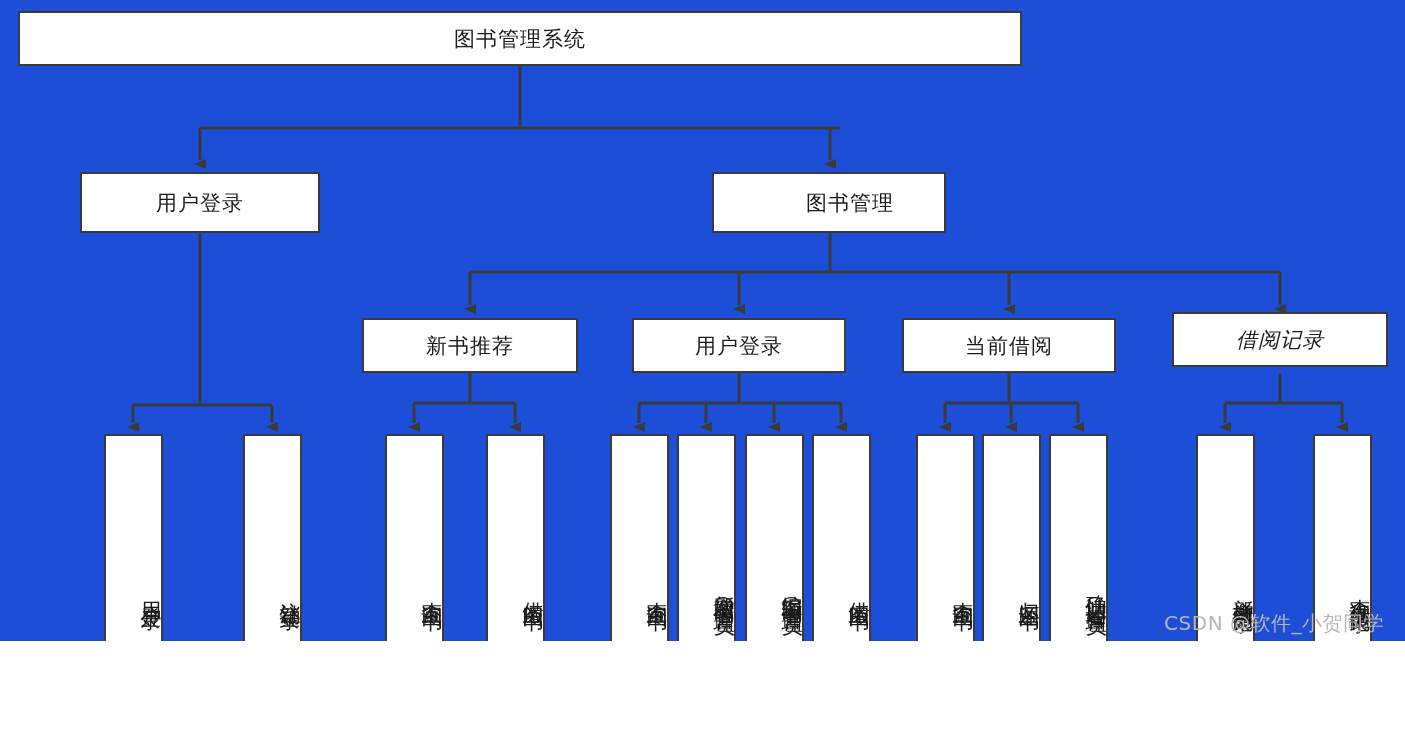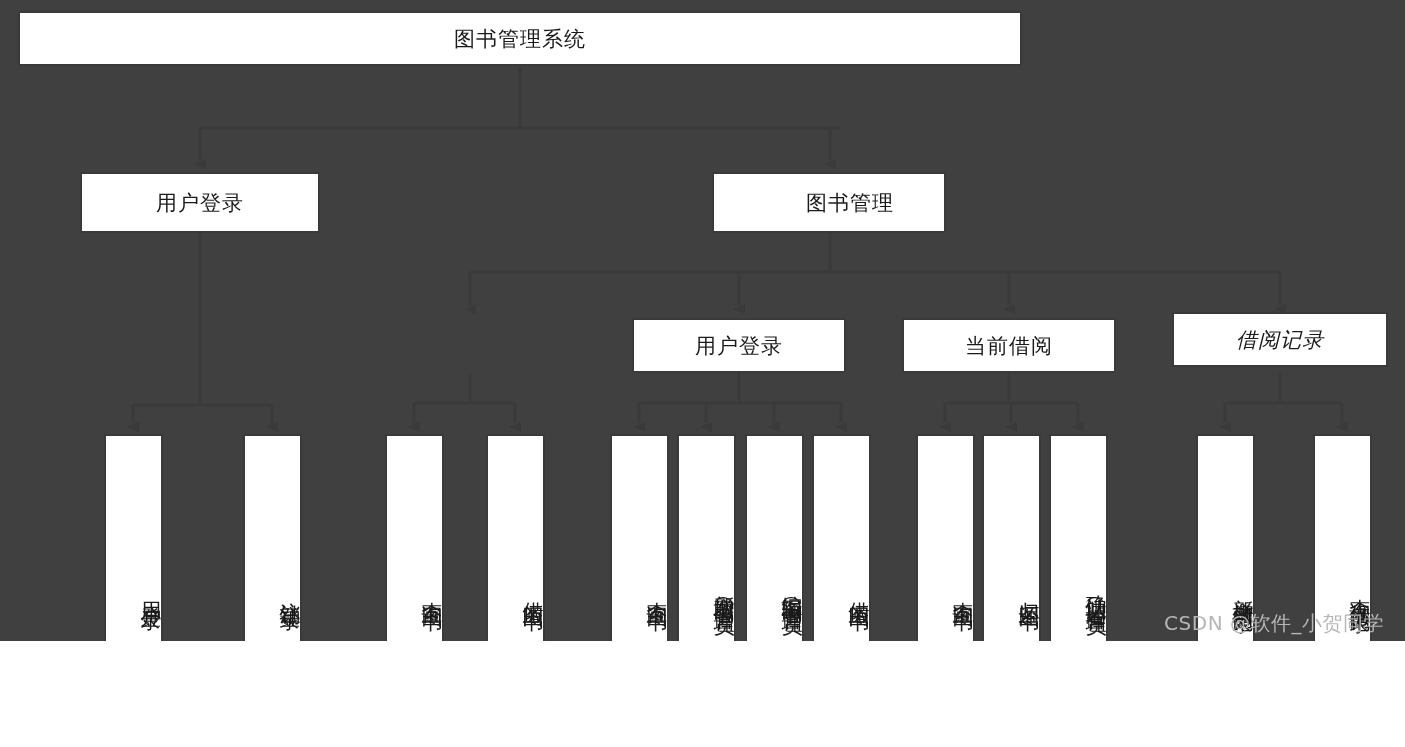--- a/index.html
+++ b/index.html
@@ -7,21 +7,21 @@
     padding: 0;
     background: #ffffff;
   }
   body {
     font-family: "DejaVu Sans", "Liberation Sans", sans-serif;
   }
   #stage {
     position: relative;
     width: 1405px;
     height: 641px;
-    background: #404040;
+    background: #1d4ed8;
     overflow: hidden;
   }
   #wires {
     position: absolute;
     left: 0;
     top: 0;
     width: 1405px;
     height: 747px;
     pointer-events: none;
   }
@@ -124,20 +124,23 @@
   </div>
 
   <div class="node h" style="left:80px; top:172px; width:240px; height:61px;">
     <span>用户登录</span>
   </div>
 
   <div class="node h" style="left:712px; top:172px; width:234px; height:61px;padding-left:42px;">
     <span>图书管理</span>
   </div>
 
+  <div class="node h" style="left:362px; top:318px; width:216px; height:55px;">
+    <span>新书推荐</span>
+  </div>
 
   <div class="node h" style="left:632px; top:318px; width:214px; height:55px;">
     <span>用户登录</span>
   </div>
 
   <div class="node h" style="left:902px; top:318px; width:214px; height:55px;text-align:right;">
     <span>当前借阅</span>
   </div>
 
   <div class="node h" style="left:1172px; top:312px; width:216px; height:55px;font-style:italic;">

